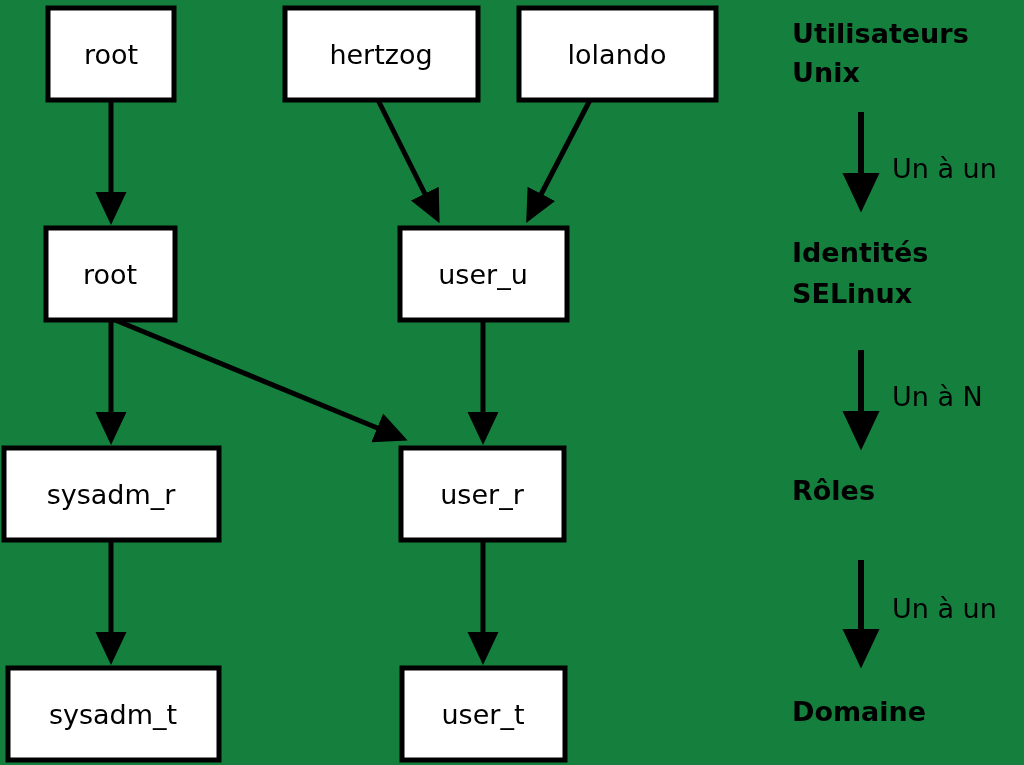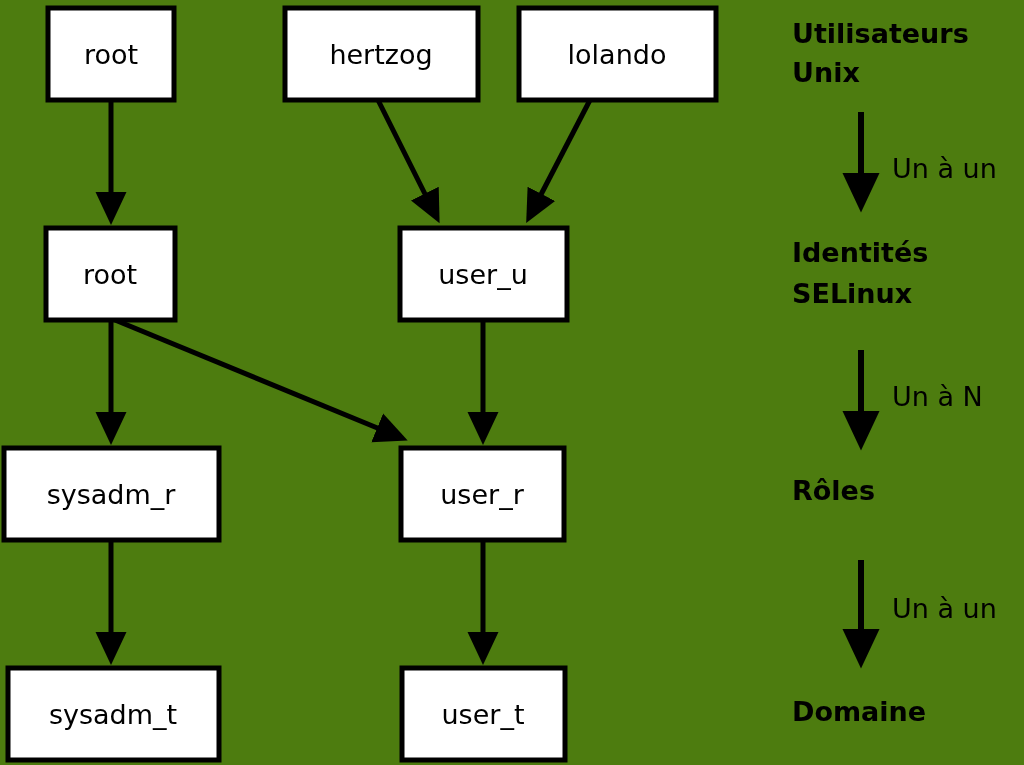--- a/index.html
+++ b/index.html
@@ -4,21 +4,21 @@
 <style>
   html, body {
     margin: 0;
     padding: 0;
     background: #ffffff;
   }
   #root {
     position: relative;
     width: 1024px;
     height: 765px;
-    background: #4d7c0f;
+    background: #15803d;
     font-family: "DejaVu Sans", sans-serif;
     overflow: hidden;
   }
   svg.diagram {
     position: absolute;
     left: 0;
     top: 0;
     width: 1024px;
     height: 765px;
   }

